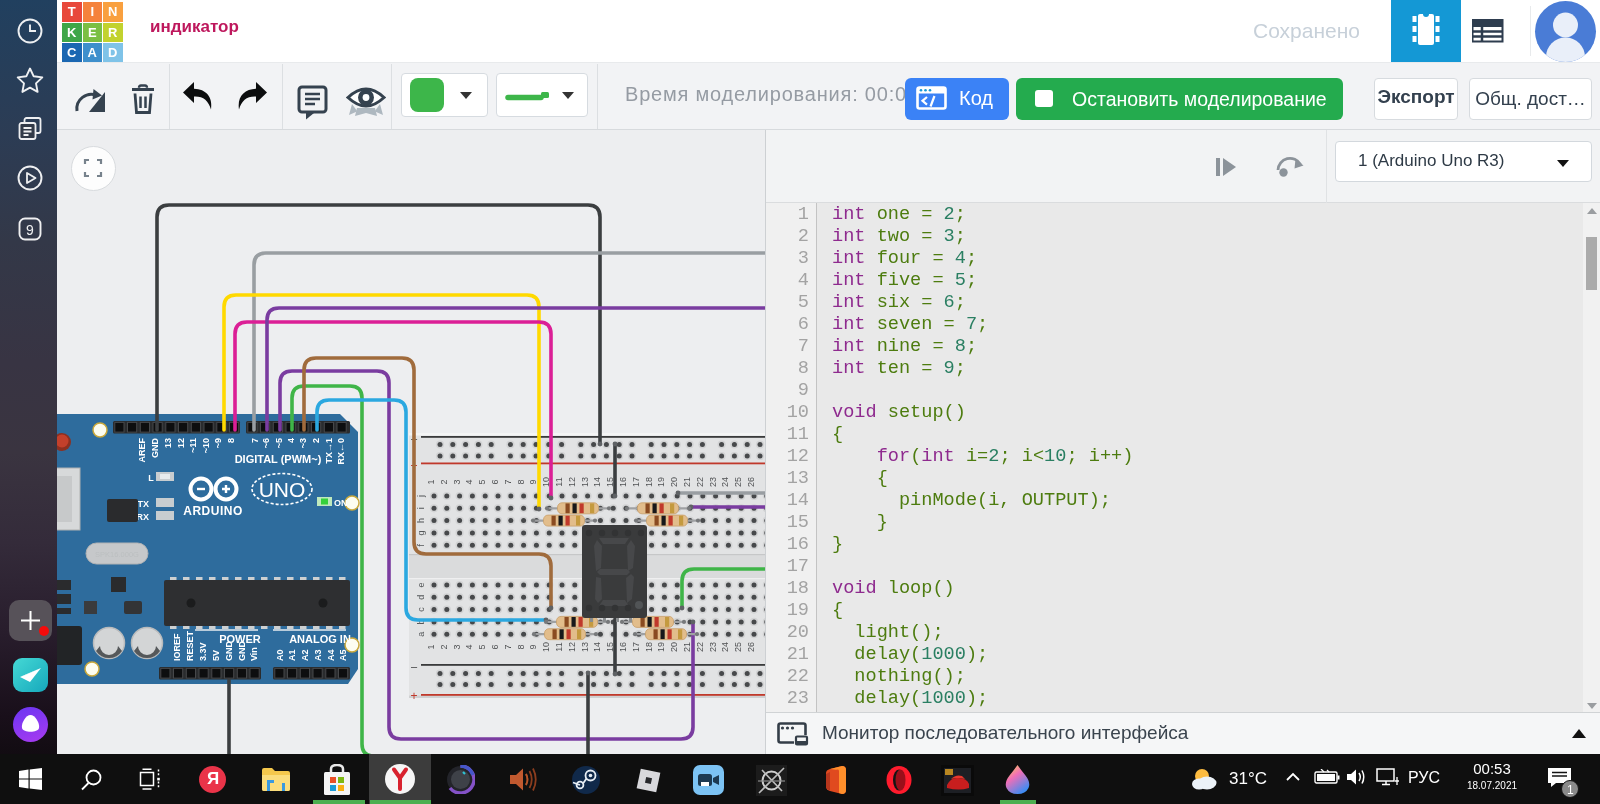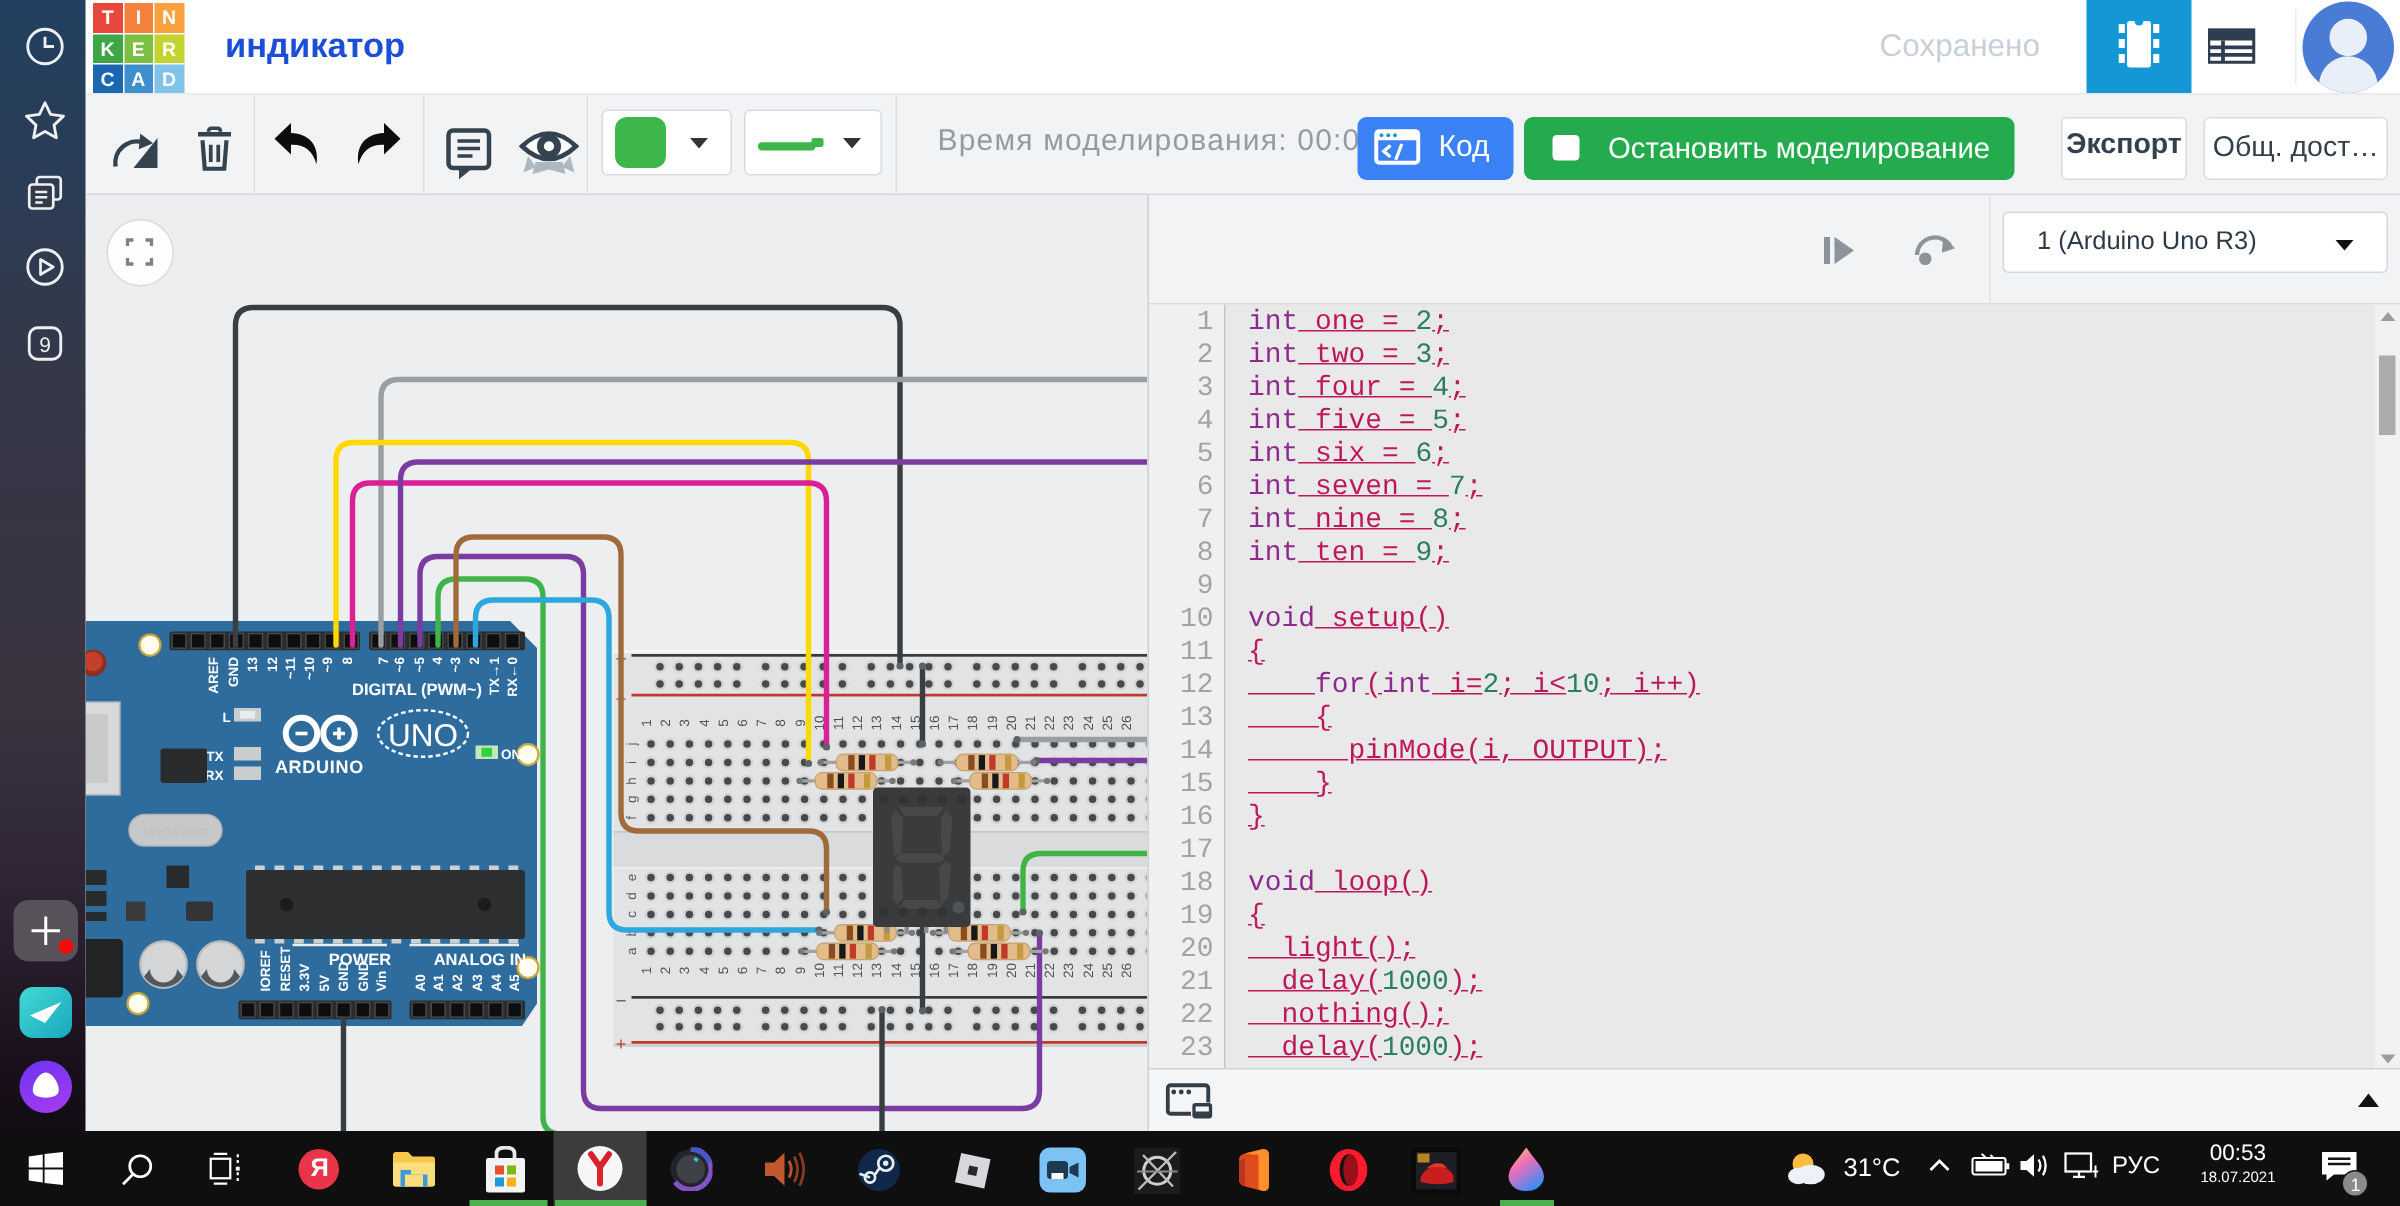--- a/index.html
+++ b/index.html
@@ -7,37 +7,37 @@
 #header { position:absolute; left:57px; top:0; width:1543px; height:62px; background:#fff; }
 #toolbar { position:absolute; left:57px; top:62px; width:1543px; height:68px; background:#f2f3f5; border-top:1px solid #e8eaec; border-bottom:1px solid #d7dadd; }
 #canvas { position:absolute; left:57px; top:130px; width:708px; height:624px; background:#edeef0; overflow:hidden; }
 #codepanel { position:absolute; left:765px; top:130px; width:835px; height:624px; background:#e9e9e9; border-left:1px solid #cdd0d3; }
 #sidebar { position:absolute; left:0; top:0; width:57px; height:754px;
   background:linear-gradient(180deg,#21405f 0%,#2c3c54 18%,#333848 32%,#383443 48%,#3a3440 60%,#342b3a 72%,#281d2c 84%,#190f1a 95%,#120c12 100%); }
 #taskbar { position:absolute; left:0; top:754px; width:1600px; height:50px; background:#0f0f0f; }
 .vsep { position:absolute; top:1px; width:1px; height:65px; background:#dcdfe2; }
 .tbtn { position:absolute; top:15px; height:42px; border-radius:4px; font-size:19px; }
 .white-btn { background:#fff; border:1px solid #d7dbdf; color:#33404e; text-align:center; }
-.k { color:#8e2a8e;margin-top:24px; } .n { color:#2a7f62; } .p { color:#be185d;text-decoration:underline; }
+.k { color:#8e2a8e;margin-top:24px; } .n { color:#2a7f62; } .p { color:#4d7c0f; }
 </style></head>
 <body>
 
 <div id="header">
   <div class="abs" id="logo" style="left:5px;top:2px;width:61px;height:60px;">
 <div style="position:absolute;left:0.0px;top:0.0px;width:19.5px;height:19.5px;background:#e8483b;color:#fff;font-weight:bold;font-size:13px;text-align:center;line-height:19.5px;">T</div>
 <div style="position:absolute;left:20.5px;top:0.0px;width:19.5px;height:19.5px;background:#f5823c;color:#fff;font-weight:bold;font-size:13px;text-align:center;line-height:19.5px;">I</div>
 <div style="position:absolute;left:41.0px;top:0.0px;width:19.5px;height:19.5px;background:#f9a03f;color:#fff;font-weight:bold;font-size:13px;text-align:center;line-height:19.5px;">N</div>
 <div style="position:absolute;left:0.0px;top:20.5px;width:19.5px;height:19.5px;background:#3fa648;color:#fff;font-weight:bold;font-size:13px;text-align:center;line-height:19.5px;">K</div>
 <div style="position:absolute;left:20.5px;top:20.5px;width:19.5px;height:19.5px;background:#7bbf43;color:#fff;font-weight:bold;font-size:13px;text-align:center;line-height:19.5px;">E</div>
 <div style="position:absolute;left:41.0px;top:20.5px;width:19.5px;height:19.5px;background:#c2d22e;color:#fff;font-weight:bold;font-size:13px;text-align:center;line-height:19.5px;">R</div>
 <div style="position:absolute;left:0.0px;top:41.0px;width:19.5px;height:19.5px;background:#1b67b2;color:#fff;font-weight:bold;font-size:13px;text-align:center;line-height:19.5px;">C</div>
 <div style="position:absolute;left:20.5px;top:41.0px;width:19.5px;height:19.5px;background:#3e8fcc;color:#fff;font-weight:bold;font-size:13px;text-align:center;line-height:19.5px;">A</div>
 <div style="position:absolute;left:41.0px;top:41.0px;width:19.5px;height:19.5px;background:#7fc3e8;color:#fff;font-weight:bold;font-size:13px;text-align:center;line-height:19.5px;">D</div>
   </div>
-  <div class="abs" style="left:93px;top:17px;font-size:23px;font-weight:bold;color:#1d4ed8;">индикатор</div>
+  <div class="abs" style="left:93px;top:17px;font-size:17px;font-weight:bold;color:#be185d;">индикатор</div>
   <div class="abs" style="left:1196px;top:19px;font-size:21px;color:#c7d0d9;">Сохранено</div>
   <div class="abs" style="left:1334px;top:0;width:70px;height:62px;background:#1498d5;">
     <svg width="70" height="62" viewBox="0 0 70 62">
       <rect x="21.5" y="16" width="4" height="6" fill="#fff"></rect>
         <rect x="21.5" y="26" width="4" height="6" fill="#fff"></rect>
         <rect x="21.5" y="36" width="4" height="6" fill="#fff"></rect>
       <rect x="44.5" y="16" width="4" height="6" fill="#fff"></rect>
         <rect x="44.5" y="26" width="4" height="6" fill="#fff"></rect>
         <rect x="44.5" y="36" width="4" height="6" fill="#fff"></rect>
       <rect x="27" y="14" width="16" height="31" rx="2" fill="#fff"></rect>
@@ -1312,20 +1312,21 @@
   <div class="abs" style="left:0;top:582px;width:835px;height:42px;background:#f5f6f7;border-top:1px solid #d0d3d5;">
     <svg class="abs" style="left:11px;top:9px;" width="33" height="25" viewBox="0 0 33 25">
       <rect x="1.5" y="1.5" width="27" height="19" rx="2" fill="none" stroke="#343e48" stroke-width="2.6"></rect>
       <circle cx="5.5" cy="6" r="1.6" fill="#343e48"></circle>
         <circle cx="10.5" cy="6" r="1.6" fill="#343e48"></circle>
         <circle cx="15.5" cy="6" r="1.6" fill="#343e48"></circle>
       <rect x="17" y="13" width="14" height="10" fill="#f5f6f7"></rect>
       <rect x="19" y="14.5" width="11" height="8" rx="1" fill="none" stroke="#343e48" stroke-width="2.2"></rect>
       <rect x="19" y="19" width="11" height="3.5" fill="#343e48"></rect>
     </svg>
+    <span class="abs" style="left:56px;top:9px;font-size:19px;color:#3a444e;">Монитор последовательного интерфейса</span>
     <svg class="abs" style="left:805px;top:15px;" width="16" height="11">
         <path d="M8 1 L15 10 L1 10 Z" fill="#111"></path>
       </svg>
   </div>
 </div>
 
 <div id="sidebar">
   <svg class="abs" style="left:17px;top:18px;" width="26" height="26" viewBox="0 0 26 26">
     <circle cx="13" cy="13" r="11.5" fill="none" stroke="#fff" stroke-width="1.9" opacity="0.92"></circle>
     <path d="M13 6.5 V13 H19" fill="none" stroke="#fff" stroke-width="1.9" opacity="0.92"></path>

